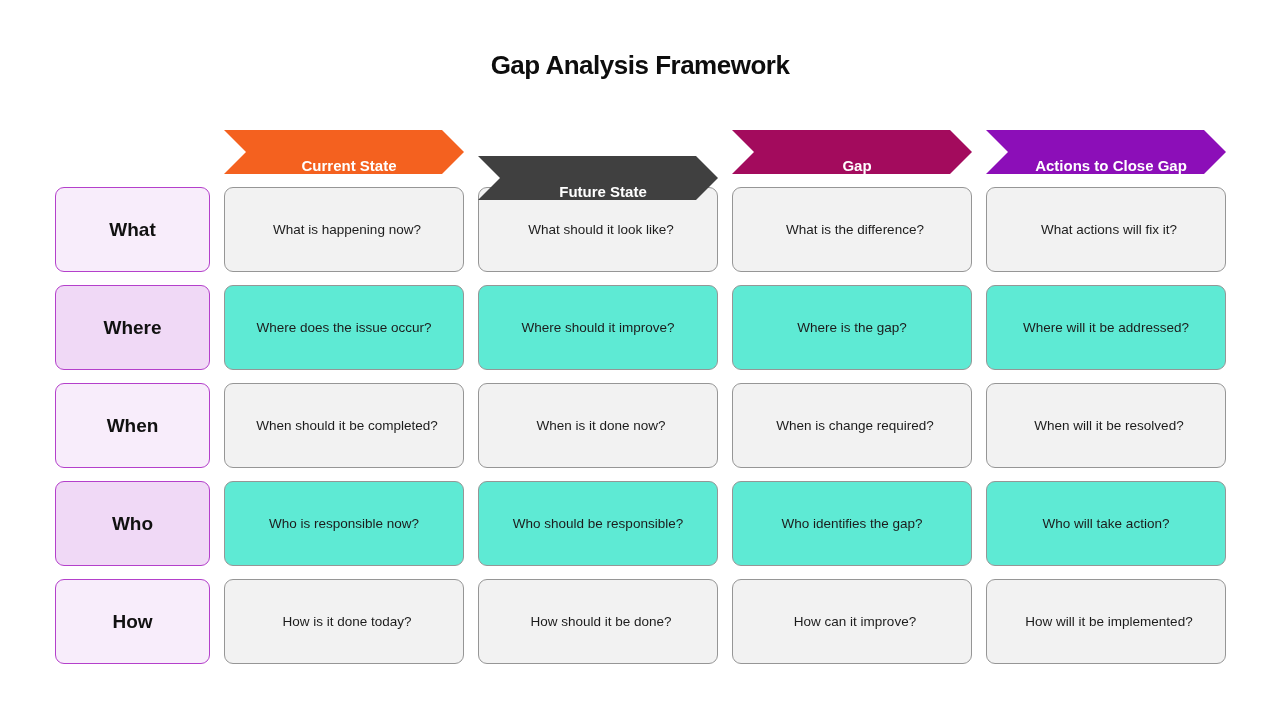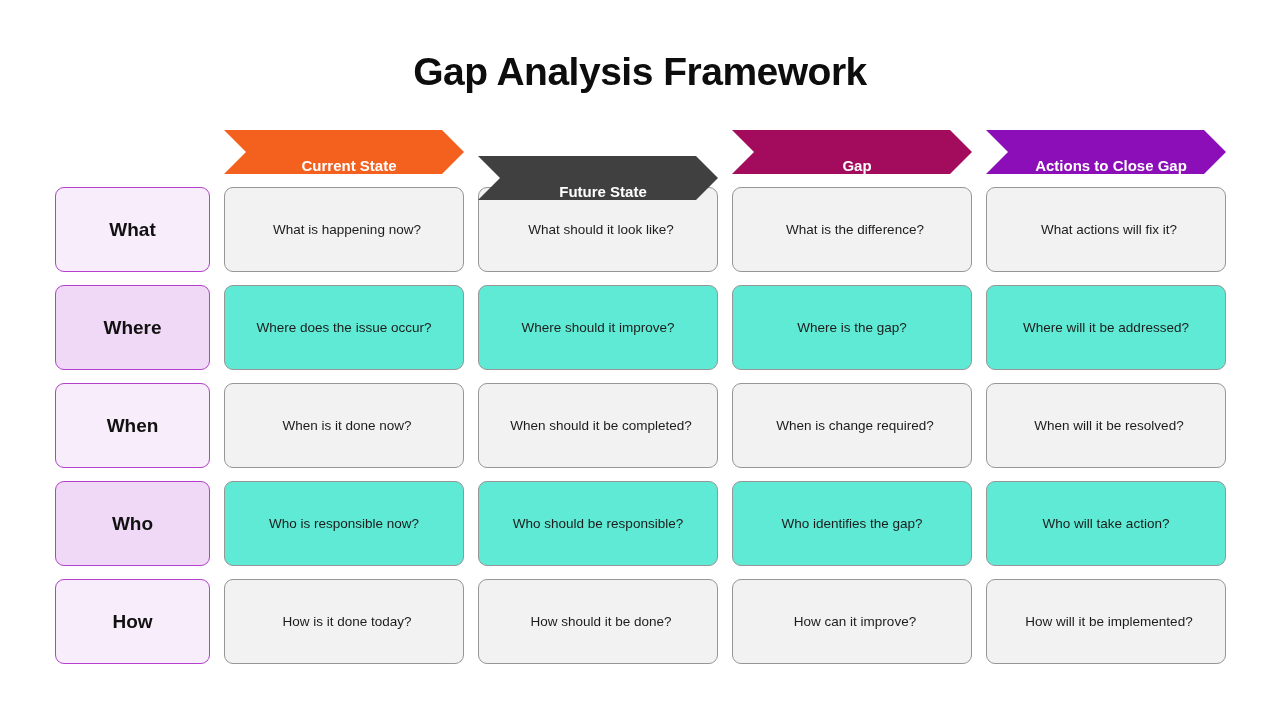--- a/index.html
+++ b/index.html
@@ -14,21 +14,21 @@
     height: 720px;
     background: #ffffff;
     overflow: hidden;
   }
   .title {
     position: absolute;
     top: 50px;
     left: 0;
     width: 1280px;
     text-align: center;
-    font-size: 39px;
+    font-size: 26px;
     font-weight: bold;
     color: #0d0d0d;
     letter-spacing: -0.5px;
   }
   .matrix {
     position: absolute;
     left: 55px;
     top: 130px;
     display: grid;
     grid-template-columns: 155px repeat(4, 240px);
@@ -104,22 +104,22 @@
     <div class="cell light">What is the difference?</div>
     <div class="cell light">What actions will fix it?</div>
 
     <div class="row-label dark">Where</div>
     <div class="cell dark">Where does the issue occur?</div>
     <div class="cell dark">Where should it improve?</div>
     <div class="cell dark">Where is the gap?</div>
     <div class="cell dark">Where will it be addressed?</div>
 
     <div class="row-label light">When</div>
+    <div class="cell light">When should it be completed?</div>
     <div class="cell light">When is it done now?</div>
-    <div class="cell light">When should it be completed?</div>
     <div class="cell light">When is change required?</div>
     <div class="cell light">When will it be resolved?</div>
 
     <div class="row-label dark">Who</div>
     <div class="cell dark">Who is responsible now?</div>
     <div class="cell dark">Who should be responsible?</div>
     <div class="cell dark">Who identifies the gap?</div>
     <div class="cell dark">Who will take action?</div>
 
     <div class="row-label light">How</div>

